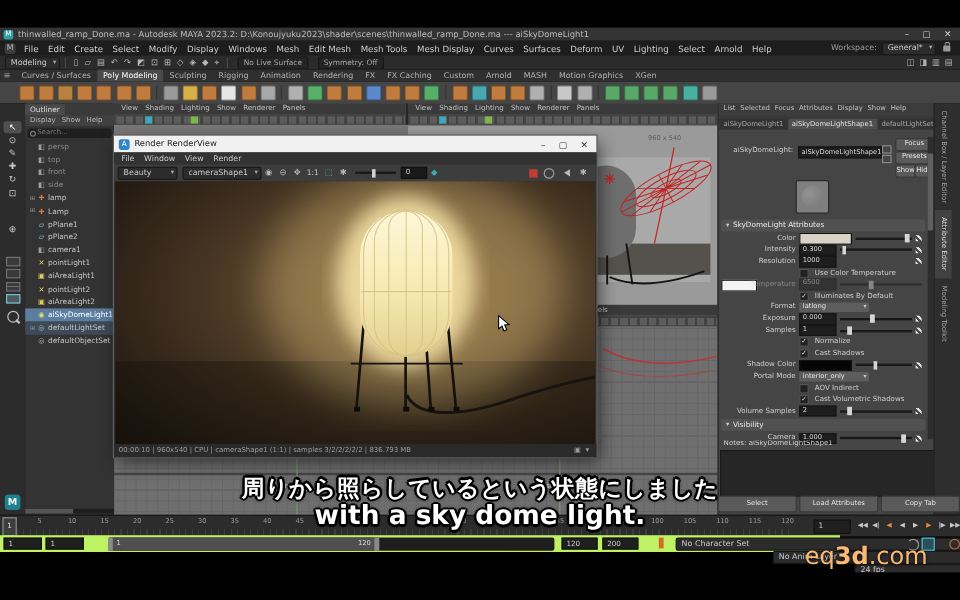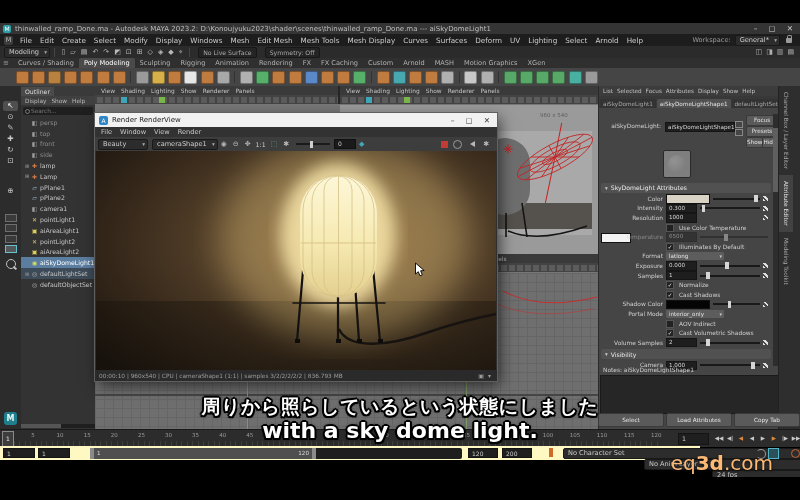--- a/index.html
+++ b/index.html
@@ -149,21 +149,21 @@
 
 
 .timeline{left:0;top:429px;width:800px;height:17px;background:#2c2c2c;border-top:1px solid #1a1a1a}
 .tl-track{position:absolute;left:14px;top:1px;width:646px;height:15px;
  background-image:repeating-linear-gradient(90deg,#3e3e3e 0 1px,transparent 1px 5.4px);background-position:0 bottom;background-size:100% 5px;background-repeat:no-repeat}
 .tick{position:absolute;top:1px;transform:translateX(-50%);font-size:5.5px;color:#9b9b9b}
 .curframe{position:absolute;left:2px;top:1px;width:10px;height:14px;background:#3d3d3d;border:1px solid #8a8a8a;color:#e8e8e8;font-size:6px;text-align:center;line-height:14px}
 .framefield{position:absolute;left:678px;top:3px;width:26px;height:10px;background:#1f1f1f;border:1px solid #141414;color:#ccc;font-size:6.2px;line-height:10px;padding-left:3px}
 .playback{position:absolute;left:714px;top:2px;display:flex;gap:1px}
 .pb{width:10px;height:12px;font-size:5.6px;line-height:12px;text-align:center}
-.rangebar{left:0;top:446px;width:700px;height:14px;background:#fef9c3}
+.rangebar{left:0;top:446px;width:700px;height:14px;background:#bef264}
 .rb-box{position:absolute;top:1.5px;height:10px;background:#1f1f1f;border:1px solid #141414;color:#ccc;font-size:6px;line-height:10px;padding-left:3px;box-sizing:border-box}
 .rb-track{position:absolute;left:90px;top:1.5px;width:372px;height:11px;background:#1e1e1e;border-radius:2px}
 .rb-fill{position:absolute;left:0;top:0;width:226px;height:11px;background:#4f4f4f;border-radius:2px;display:flex;justify-content:space-between;align-items:center;font-size:5.6px;color:#ddd}
 .rb-fill i{width:4px;height:11px;background:#8a8a8a}
 .cmdline{left:0;top:460px;width:800px;height:17px;background:#2f2f2f;border-top:1px solid #222}
 .helpcirc{position:absolute;left:5px;top:4px;width:8px;height:8px;border:1.2px solid #8a8a8a;border-radius:50%}
 .mel{position:absolute;left:350px;top:4px;font-size:6.4px;color:#c8c8c8}
 .melinput{position:absolute;left:368px;top:3px;width:170px;height:10px;background:#0d0d0d;border:1px solid #000}
 .melresult{position:absolute;left:541px;top:3px;width:157px;height:10px;background:#3a3a3a;border:1px solid #2a2a2a;color:#bdbdbd;font-size:4.9px;line-height:10px;padding-left:2px;white-space:nowrap;overflow:hidden}
 .cmdic{position:absolute;right:4px;top:3px;width:9px;height:9px;border:1px solid #8a8a8a;background:repeating-linear-gradient(#7a7a7a 0 1px,transparent 1px 3px)}
@@ -252,21 +252,21 @@
         <span>◨</span>
         <span>▥</span>
         <span>▤</span>
       </span>
   </div>
 
   <div class="abs shelf-tabs">
     <span class="burger">≡</span>
     <span style="display:flex">
 
-    <span class="stab">Curves / Shading</span>
+    <span class="stab">Curves / Surfaces</span>
         <span class="stab active">Poly Modeling</span>
         <span class="stab">Sculpting</span>
         <span class="stab">Rigging</span>
         <span class="stab">Animation</span>
         <span class="stab">Rendering</span>
         <span class="stab">FX</span>
         <span class="stab">FX Caching</span>
         <span class="stab">Custom</span>
         <span class="stab">Arnold</span>
         <span class="stab">MASH</span>

